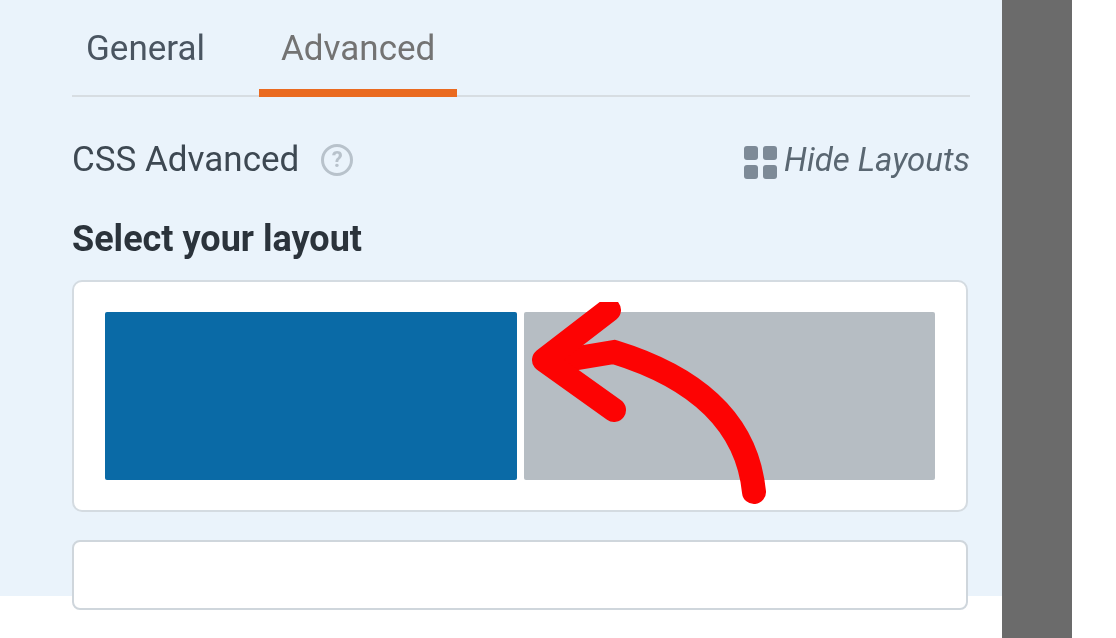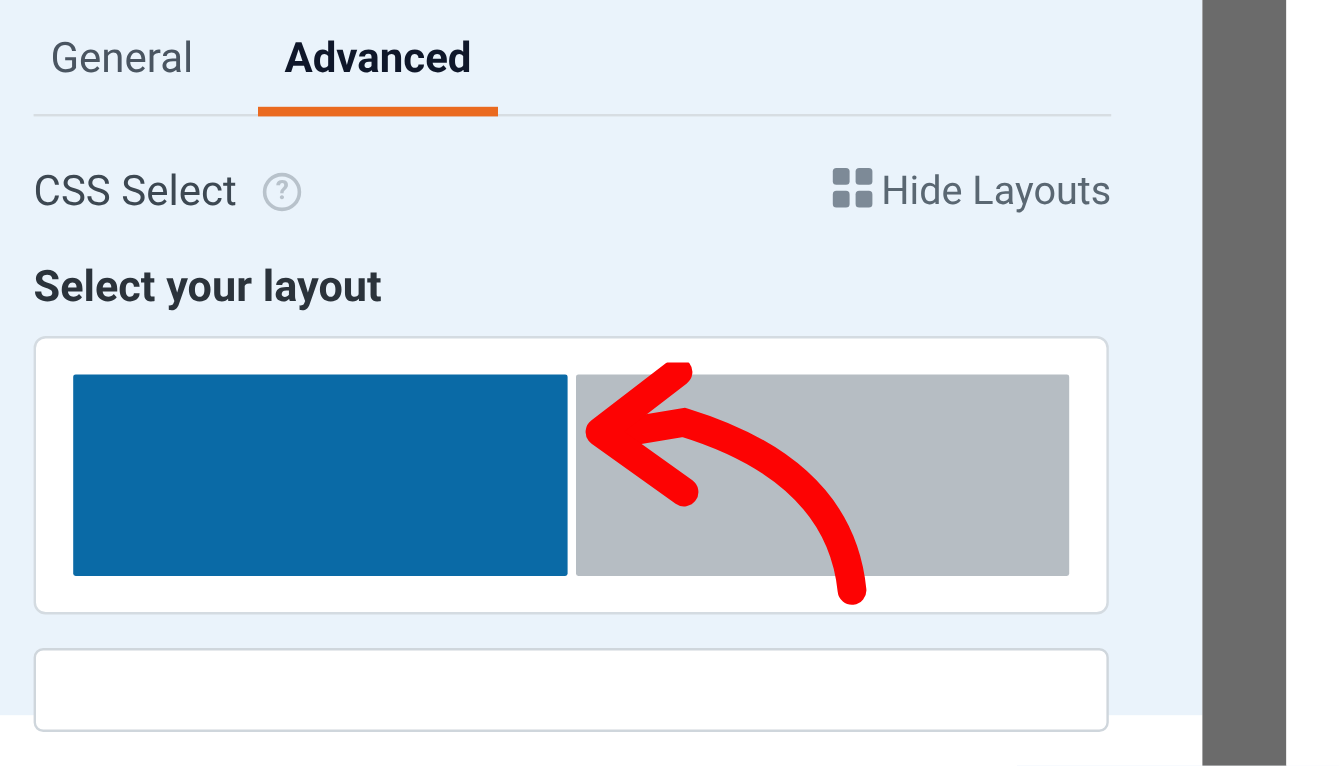--- a/index.html
+++ b/index.html
@@ -18,21 +18,21 @@
     .outer {
       width: 1116px;
       height: 638px;
       display: flex;
     }
     .panel-bg {
       background: #eaf3fb;
       width: 1002px;
       height: 596px;
       position: relative;
-      padding-left: 28px;
+      padding-left: 72px;
     }
     .side-strip {
       width: 70px;
       height: 638px;
       margin-left: auto;
       background: #6b6b6b;
       position: absolute;
       right: 44px;
       top: 0;
     }
@@ -53,22 +53,22 @@
       width: 898px;
     }
     .tab {
       font-size: 35px;
       color: #4a5561;
       padding: 10px 14px 26px 14px;
       cursor: pointer;
       position: relative;
     }
     .tab.active {
-      color: #0f172a;
-      font-weight: 700;
+      color: #737373;
+      font-weight: 400;
     }
     .tab.active::after {
       content: "";
       position: absolute;
       left: -8px;
       right: -8px;
       bottom: -2px;
       height: 8px;
       background: #ea6a20;
     }
@@ -96,23 +96,24 @@
       color: #b8c2cb;
       display: flex;
       align-items: center;
       justify-content: center;
       font-size: 22px;
       font-weight: 700;
       cursor: pointer;
     }
     .section-right {
       display: flex;
-      align-items: flex-start;
+      align-items: flex-end;
       gap: 7px;
       cursor: pointer;
+      font-style: italic;
     }
     .grid-icon {
       display: grid;
       grid-template-columns: 14px 14px;
       grid-template-rows: 14px 14px;
       gap: 5px;
     }
     .grid-icon span {
       background: #7d8a97;
       border-radius: 3px;
@@ -172,21 +173,21 @@
 
 <div class="outer">
   <div class="panel-bg">
     <div class="tabs">
       <div class="tab">General</div>
       <div class="tab active">Advanced</div>
     </div>
 
     <div class="section-row">
       <div class="section-left">
-        <div class="section-label">CSS Select</div>
+        <div class="section-label">CSS Advanced</div>
         <div class="help-icon">?</div>
       </div>
       <div class="section-right">
         <div class="grid-icon">
           <span></span>
             <span></span>
             <span></span>
             <span></span>
         </div>
         <div class="hide-layouts-text">Hide Layouts</div>

